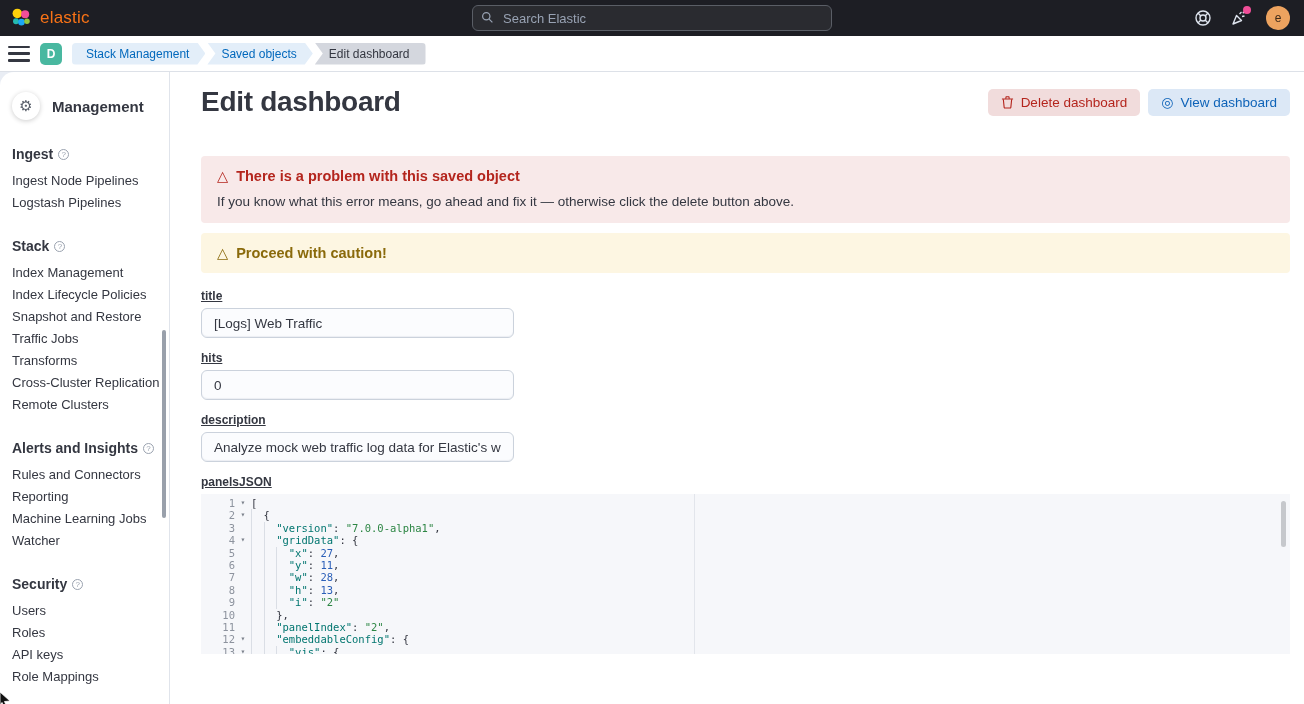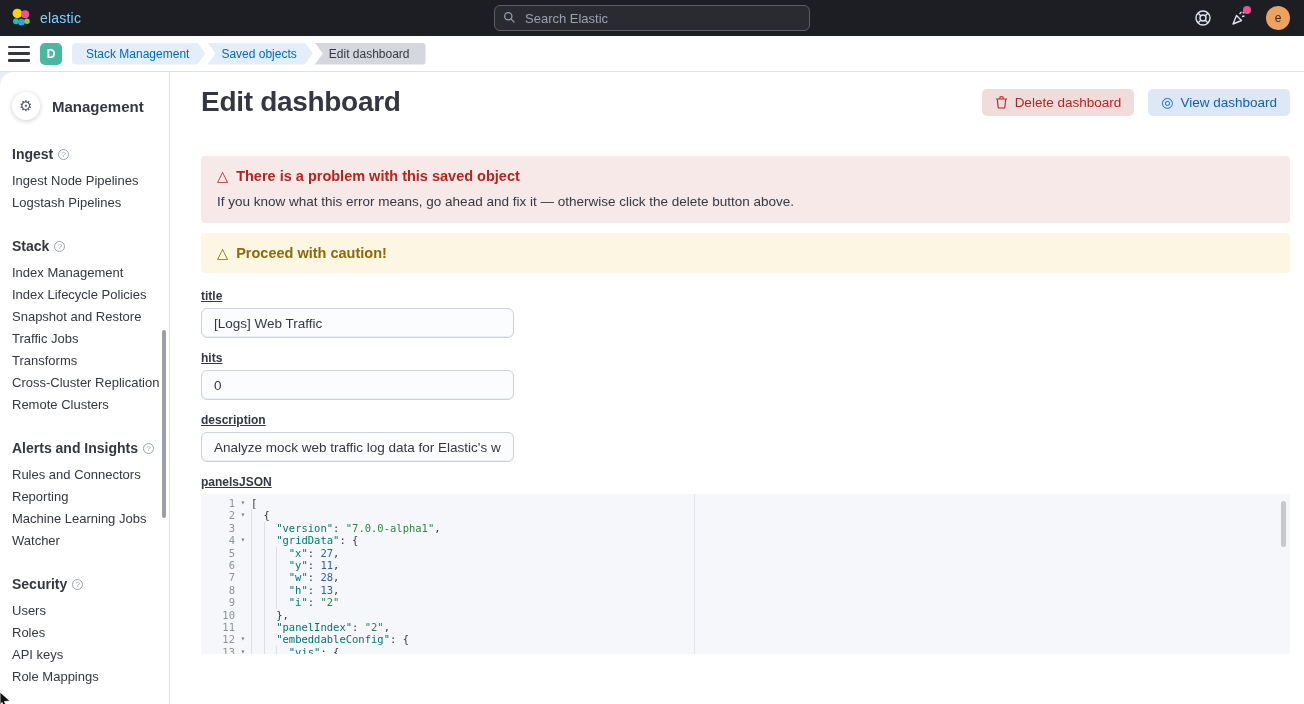--- a/index.html
+++ b/index.html
@@ -2,22 +2,22 @@
 <html><head>
 <meta charset="utf-8">
 <style>
   * { margin:0; padding:0; box-sizing:border-box; }
   html,body { width:1304px; height:704px; overflow:hidden; background:#fff;
     font-family:"Liberation Sans","DejaVu Sans",sans-serif; color:#343741; }
 
   
   .topbar { height:36px; background:#1d1e24; display:flex; align-items:center; padding:0 10px; position:relative; }
   .brand { display:flex; align-items:center; gap:8px; }
-  .brand-name { color:#7dd3fc; font-size:14px; letter-spacing:.2px; }
-  .searchwrap { position:absolute; left:50%; top:5px; transform:translateX(-50%); width:316px; }
+  .brand-name { color:#f97316; font-size:17px; letter-spacing:.2px; }
+  .searchwrap { position:absolute; left:50%; top:5px; transform:translateX(-50%); width:360px; }
   .search { width:100%; height:26px; background:rgba(255,255,255,.06); border:1px solid #5a5e66; border-radius:6px;
     color:#d4dae5; font-size:13px; padding:0 10px 0 30px; outline:none; font-family:inherit; }
   .search::placeholder { color:#98a2b3; }
   .search-icon { position:absolute; left:9px; top:6px; width:13px; height:13px; }
   .top-actions { margin-left:auto; display:flex; align-items:center; gap:18px; padding-right:4px; }
   .topicon { position:relative; width:18px; height:18px; display:inline-block; }
   .notif-dot { position:absolute; right:-3px; top:-3px; width:8px; height:8px; border-radius:50%; background:#f04e98; }
   .avatar { width:24px; height:24px; border-radius:50%; background:#eda35f; color:#3f2a18;
     font-size:12px; display:flex; align-items:center; justify-content:center; }
 
@@ -48,21 +48,21 @@
   .side-heading { font-size:14px; font-weight:700; margin-bottom:8px; display:flex; align-items:center; gap:5px;text-align:right; }
   .q-icon { width:11px; height:11px; border:1px solid #9aa2af; border-radius:50%; color:#9aa2af; font-size:8px;
     display:inline-flex; align-items:center; justify-content:center; font-weight:400; }
   .side-item { font-size:13px; line-height:22px; color:#343741; cursor:pointer; white-space:nowrap; }
   .side-scroll { position:absolute; right:3px; top:258px; width:4px; height:188px; background:#99a0ab; border-radius:2px; }
 
   
   .main { flex:1; padding:14px 14px 0 31px; overflow:hidden; }
   .header-row { display:flex; align-items:center; }
   .page-title { font-size:28px; font-weight:700; letter-spacing:-.3px; }
-  .header-btns { margin-left:auto; display:flex; gap:14px; }
+  .header-btns { margin-left:auto; display:flex; gap:8px; }
   .btn { height:27px; border:none; border-radius:5px; font-family:inherit; font-size:13.5px; font-weight:500;
     display:flex; align-items:center; gap:7px; padding:0 13px; cursor:pointer; }
   .btn.danger { background:#f1dcdc; color:#b4251d; }
   .btn.primary { background:#dce8f6; color:#0e63b8; }
   .eye-glyph { font-size:14px; line-height:1; }
 
   .callout { border-radius:4px; padding:12px 16px; }
   .callout.danger { background:#f8e9e9; margin-top:38px; }
   .callout.warning { background:#fdf6e2; margin-top:10px; }
   .callout-title { font-size:14.5px; font-weight:600; display:flex; align-items:center; gap:8px; }

